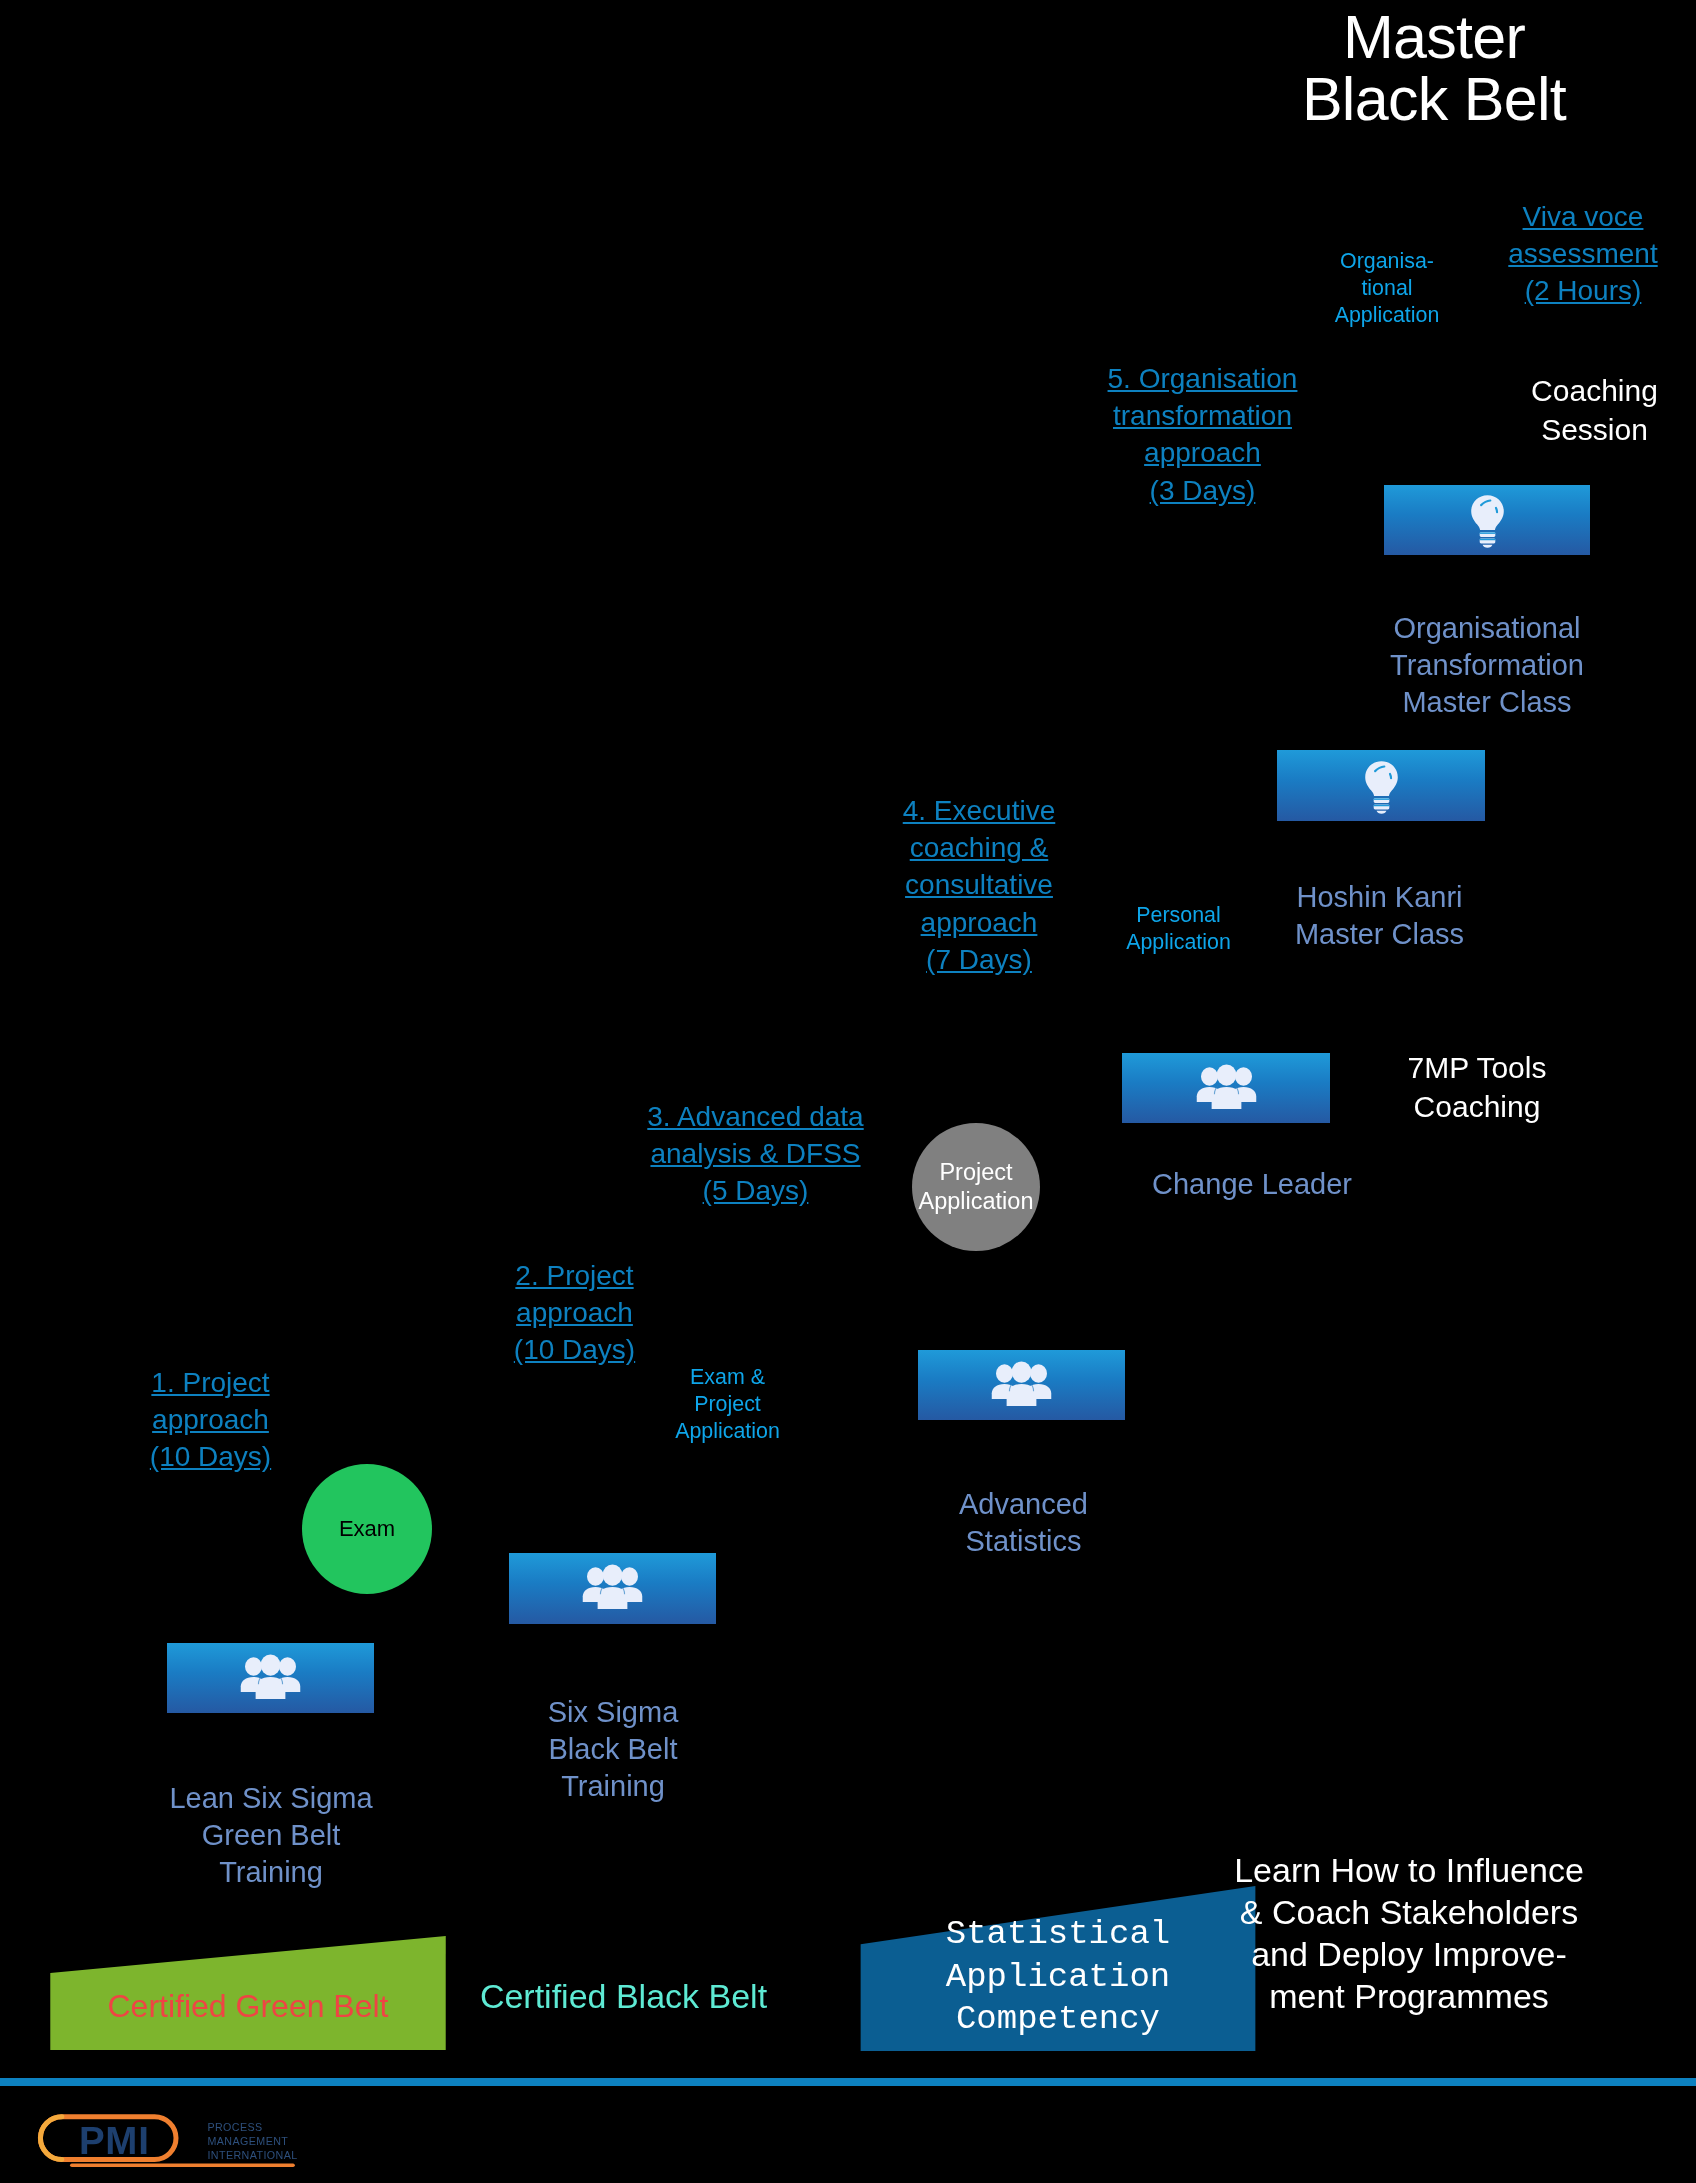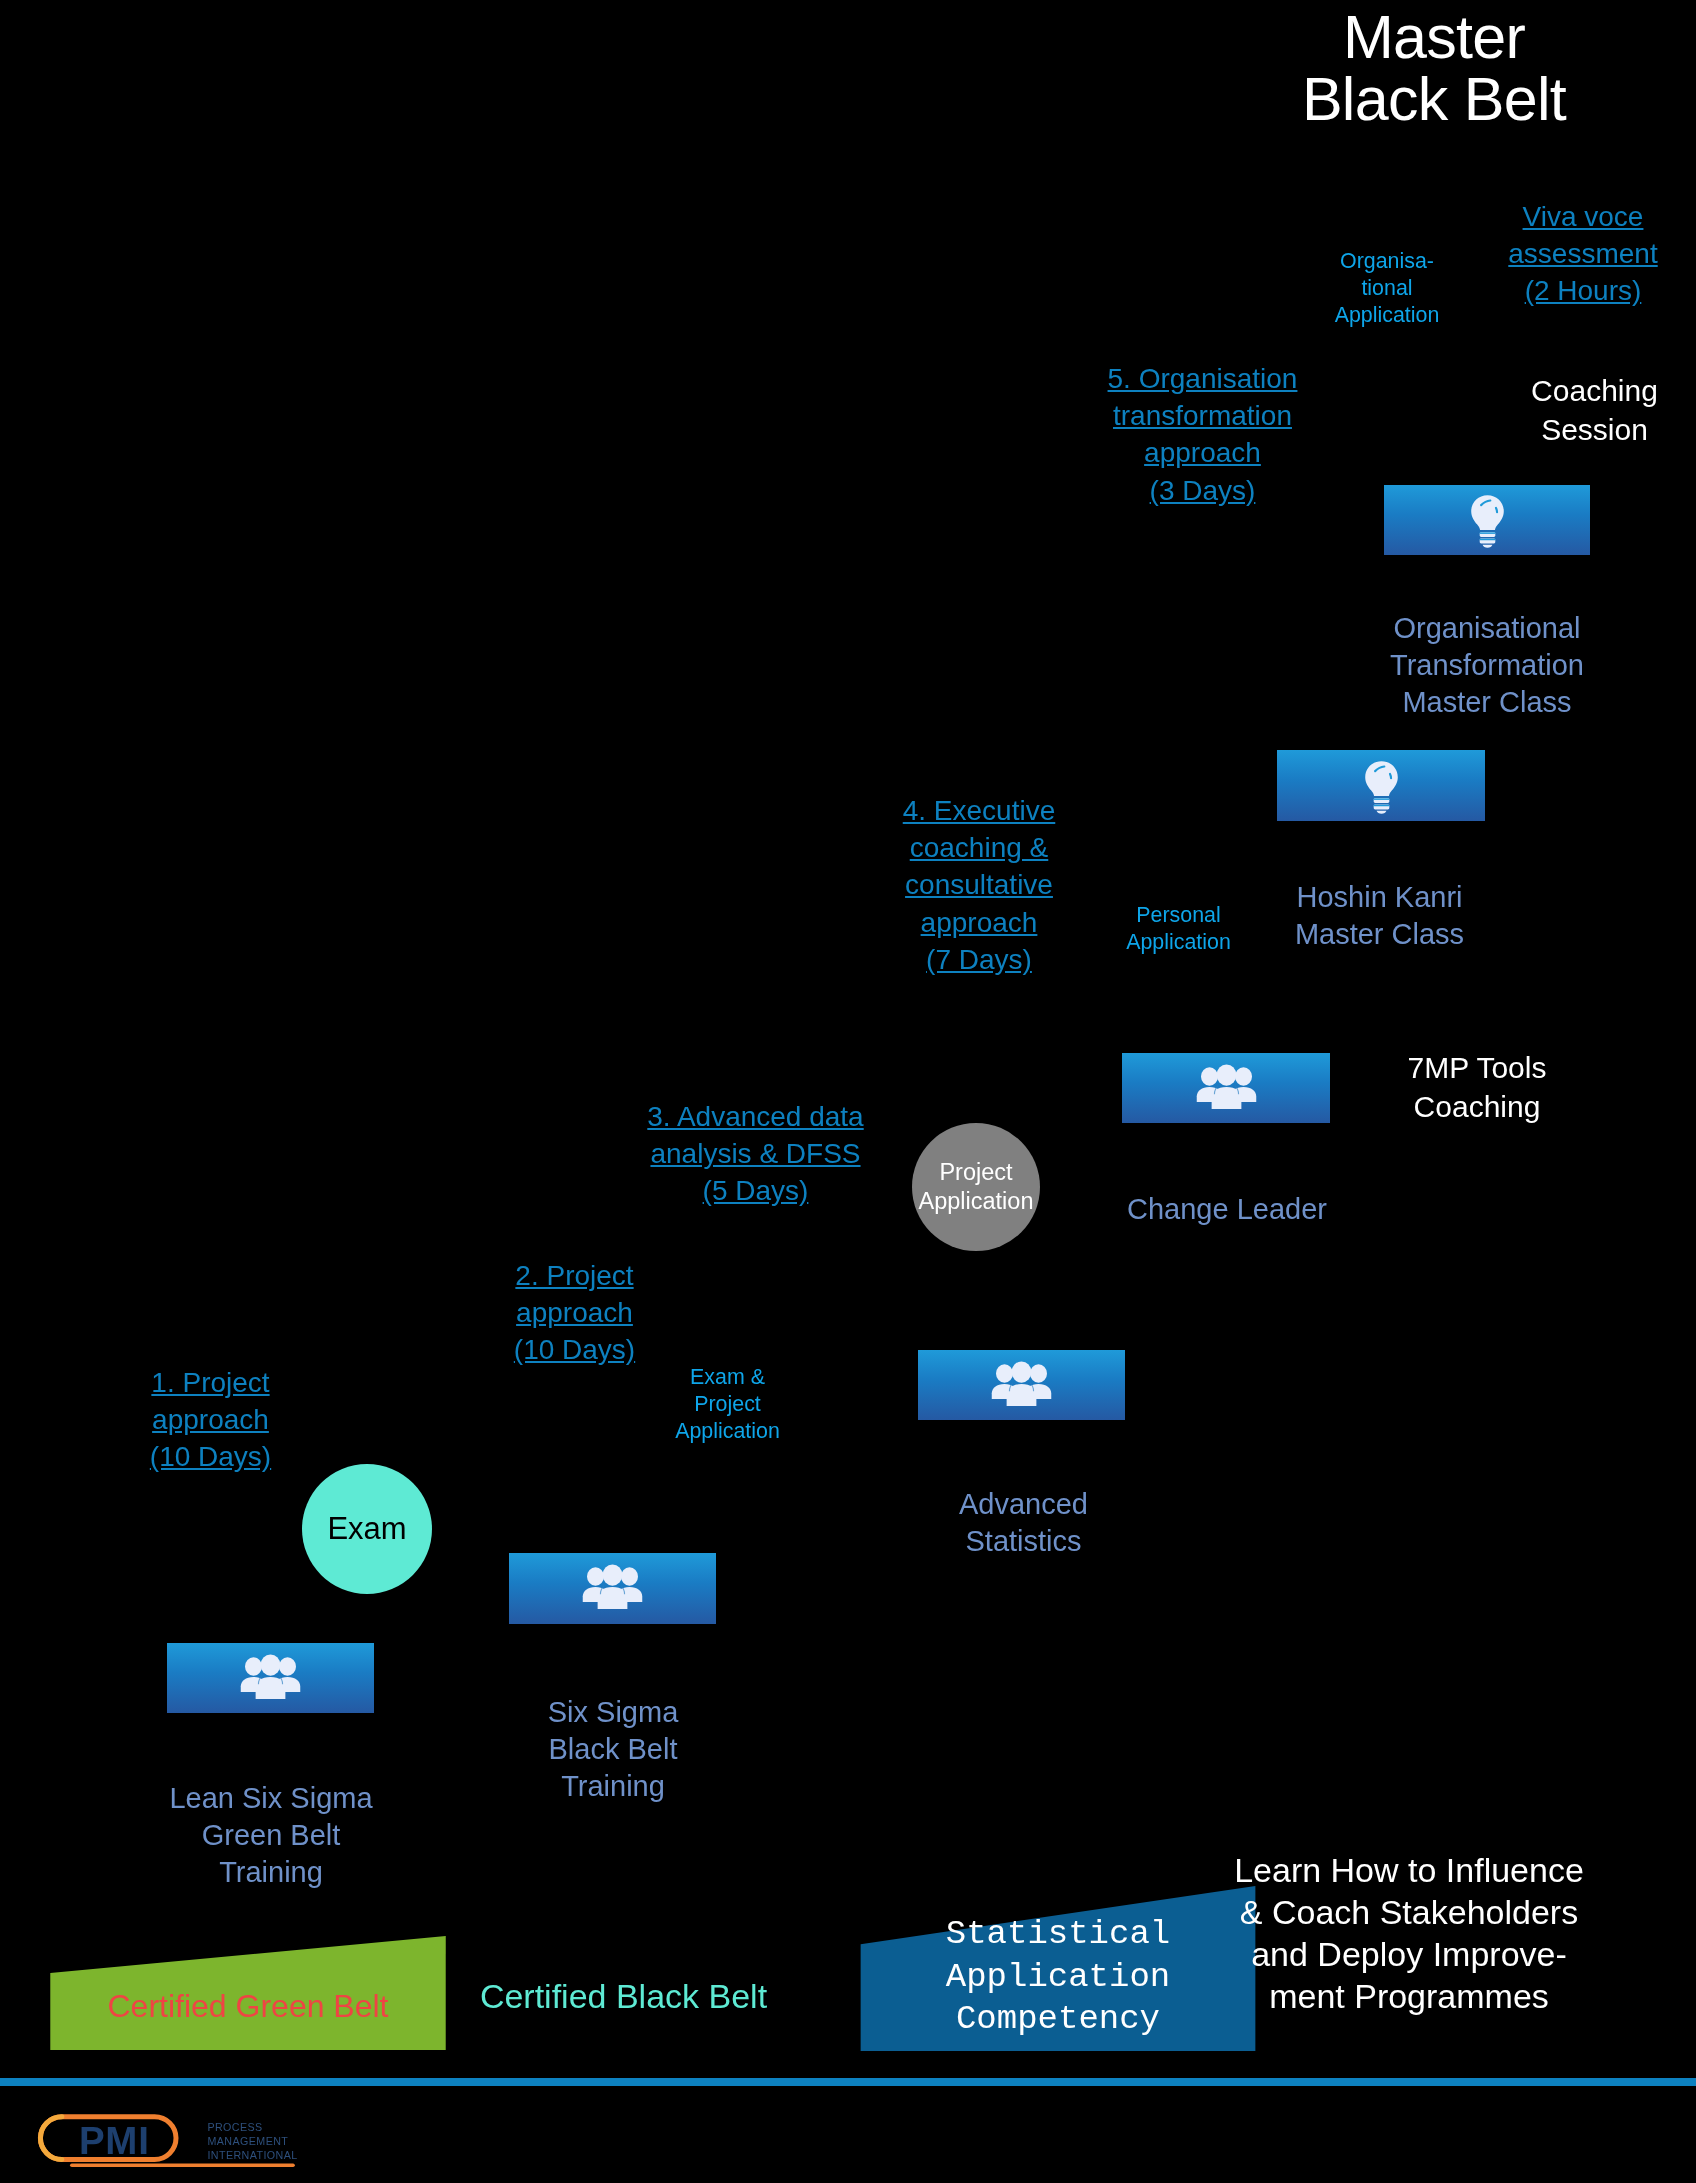--- a/index.html
+++ b/index.html
@@ -41,21 +41,21 @@
     display:flex;align-items:center;justify-content:center;
   }
   .tilecap{
     color:#6f91c9; font-size:29px; line-height:1.28;
     text-align:center; font-weight:400;
   }
   .icon-svg{display:block;}
 
   
   .circle{border-radius:50%;display:flex;align-items:center;justify-content:center;text-align:center;}
-  .circle.green{background:#5eead4;color:#000000;font-size:31px;}
+  .circle.green{background:#22c55e;color:#000000;font-size:22px;}
   .circle.grey{background:#808080;color:#ffffff;font-size:23.5px;line-height:1.22;}
 
   
   .banner-wrap{position:absolute;}
   .banner-text{
     position:absolute;left:0;top:0;width:100%;height:100%;
     display:flex;align-items:center;justify-content:center;
     text-align:center;pointer-events:none;
   }
   #green-banner-text{color:#ef4444;font-size:32px;line-height:1.2;padding-top:27px;box-sizing:border-box;}
@@ -125,21 +125,21 @@
       <path d="M71 34c-11 0-18 6-18 13v8h36v-8c0-7-7-13-18-13z"></path>
       <ellipse cx="47" cy="17" rx="14" ry="15"></ellipse>
       <path d="M47 34c-13 0-21 7-21 15v16h42V49c0-8-8-15-21-15z"></path>
     </g>
     <g fill="none" stroke="#2a7fc2" stroke-width="1.6" opacity=".65">
       <path d="M35 32c-3 3-5 7-5 12"></path>
       <path d="M59 32c3 3 5 7 5 12"></path>
     </g>
   </svg>
 </div>
-<div class="abs tilecap" style="left:1102px;top:1191px;width:250px;">Change Leader</div>
+<div class="abs tilecap" style="left:1102px;top:1166px;width:250px;text-align:right;">Change Leader</div>
 
 <div class="abs step" style="left:613px;top:1098px;width:285px;">3. Advanced data<br>analysis &amp; DFSS<br>(5 Days)</div>
 
 <div class="abs circle grey" style="left:912px;top:1123px;width:128px;height:128px;">
   <span>Project<br>Application</span>
 </div>
 
 <div class="abs step" style="left:478px;top:1257px;width:193px;">2. Project<br>approach<br>(10 Days)</div>
 
 <div class="abs applabel" style="left:649px;top:1364px;width:157px;">Exam &amp;<br>Project<br>Application</div>

